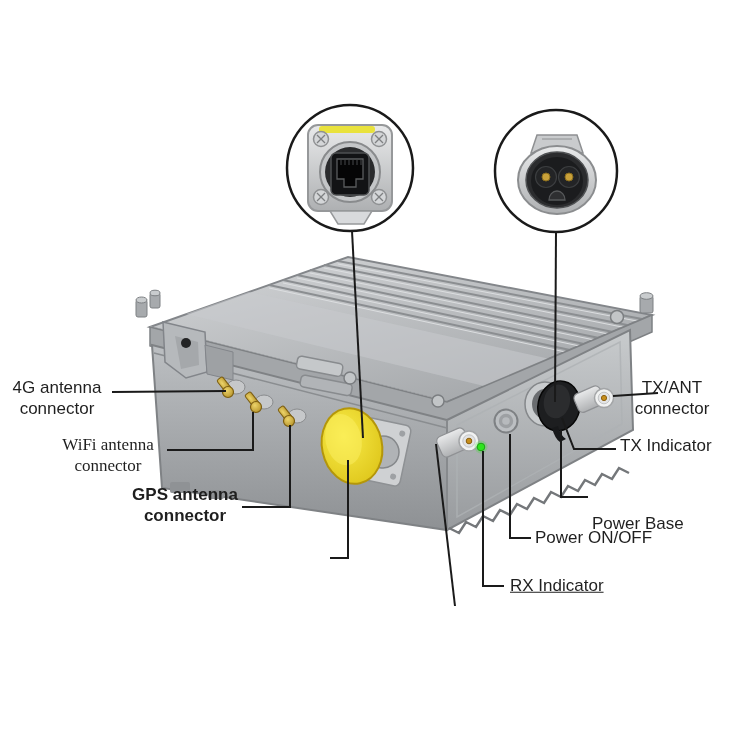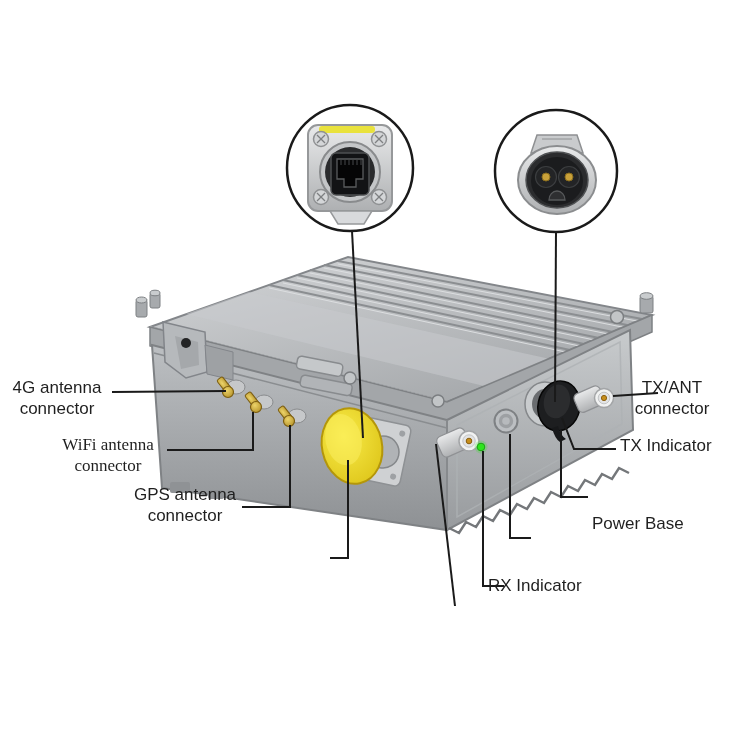--- a/index.html
+++ b/index.html
@@ -240,26 +240,29 @@
   </svg>
 
   <div class="lbl" style="left:57px;  top:398px;">
     <div>4G antenna</div>
     <div>connector</div>
   </div>
   <div class="lbl" style="left:108px; top:455px;font-family:Liberation Serif, serif;">
     <div>WiFi antenna</div>
     <div>connector</div>
   </div>
-  <div class="lbl" style="left:185px; top:505px;">
+  <div class="lbl" style="left:185px; top:505px;font-weight:bold;">
     <div>GPS antenna</div>
     <div>connector</div>
   </div>
-  <div class="lbl anchor-left" style="left:488px; top:586px;">
+  <div class="lbl anchor-left" style="left:510px; top:586px;text-decoration:underline;">
     <div>RX Indicator</div>
+  </div>
+  <div class="lbl anchor-left" style="left:535px; top:538px;">
+    <div>Power ON/OFF</div>
   </div>
   <div class="lbl anchor-left" style="left:592px; top:524px;">
     <div>Power Base</div>
   </div>
   <div class="lbl anchor-left" style="left:620px; top:446px;">
     <div>TX Indicator</div>
   </div>
   <div class="lbl" style="left:672px; top:398px;">
     <div>TX/ANT</div>
     <div>connector</div>

